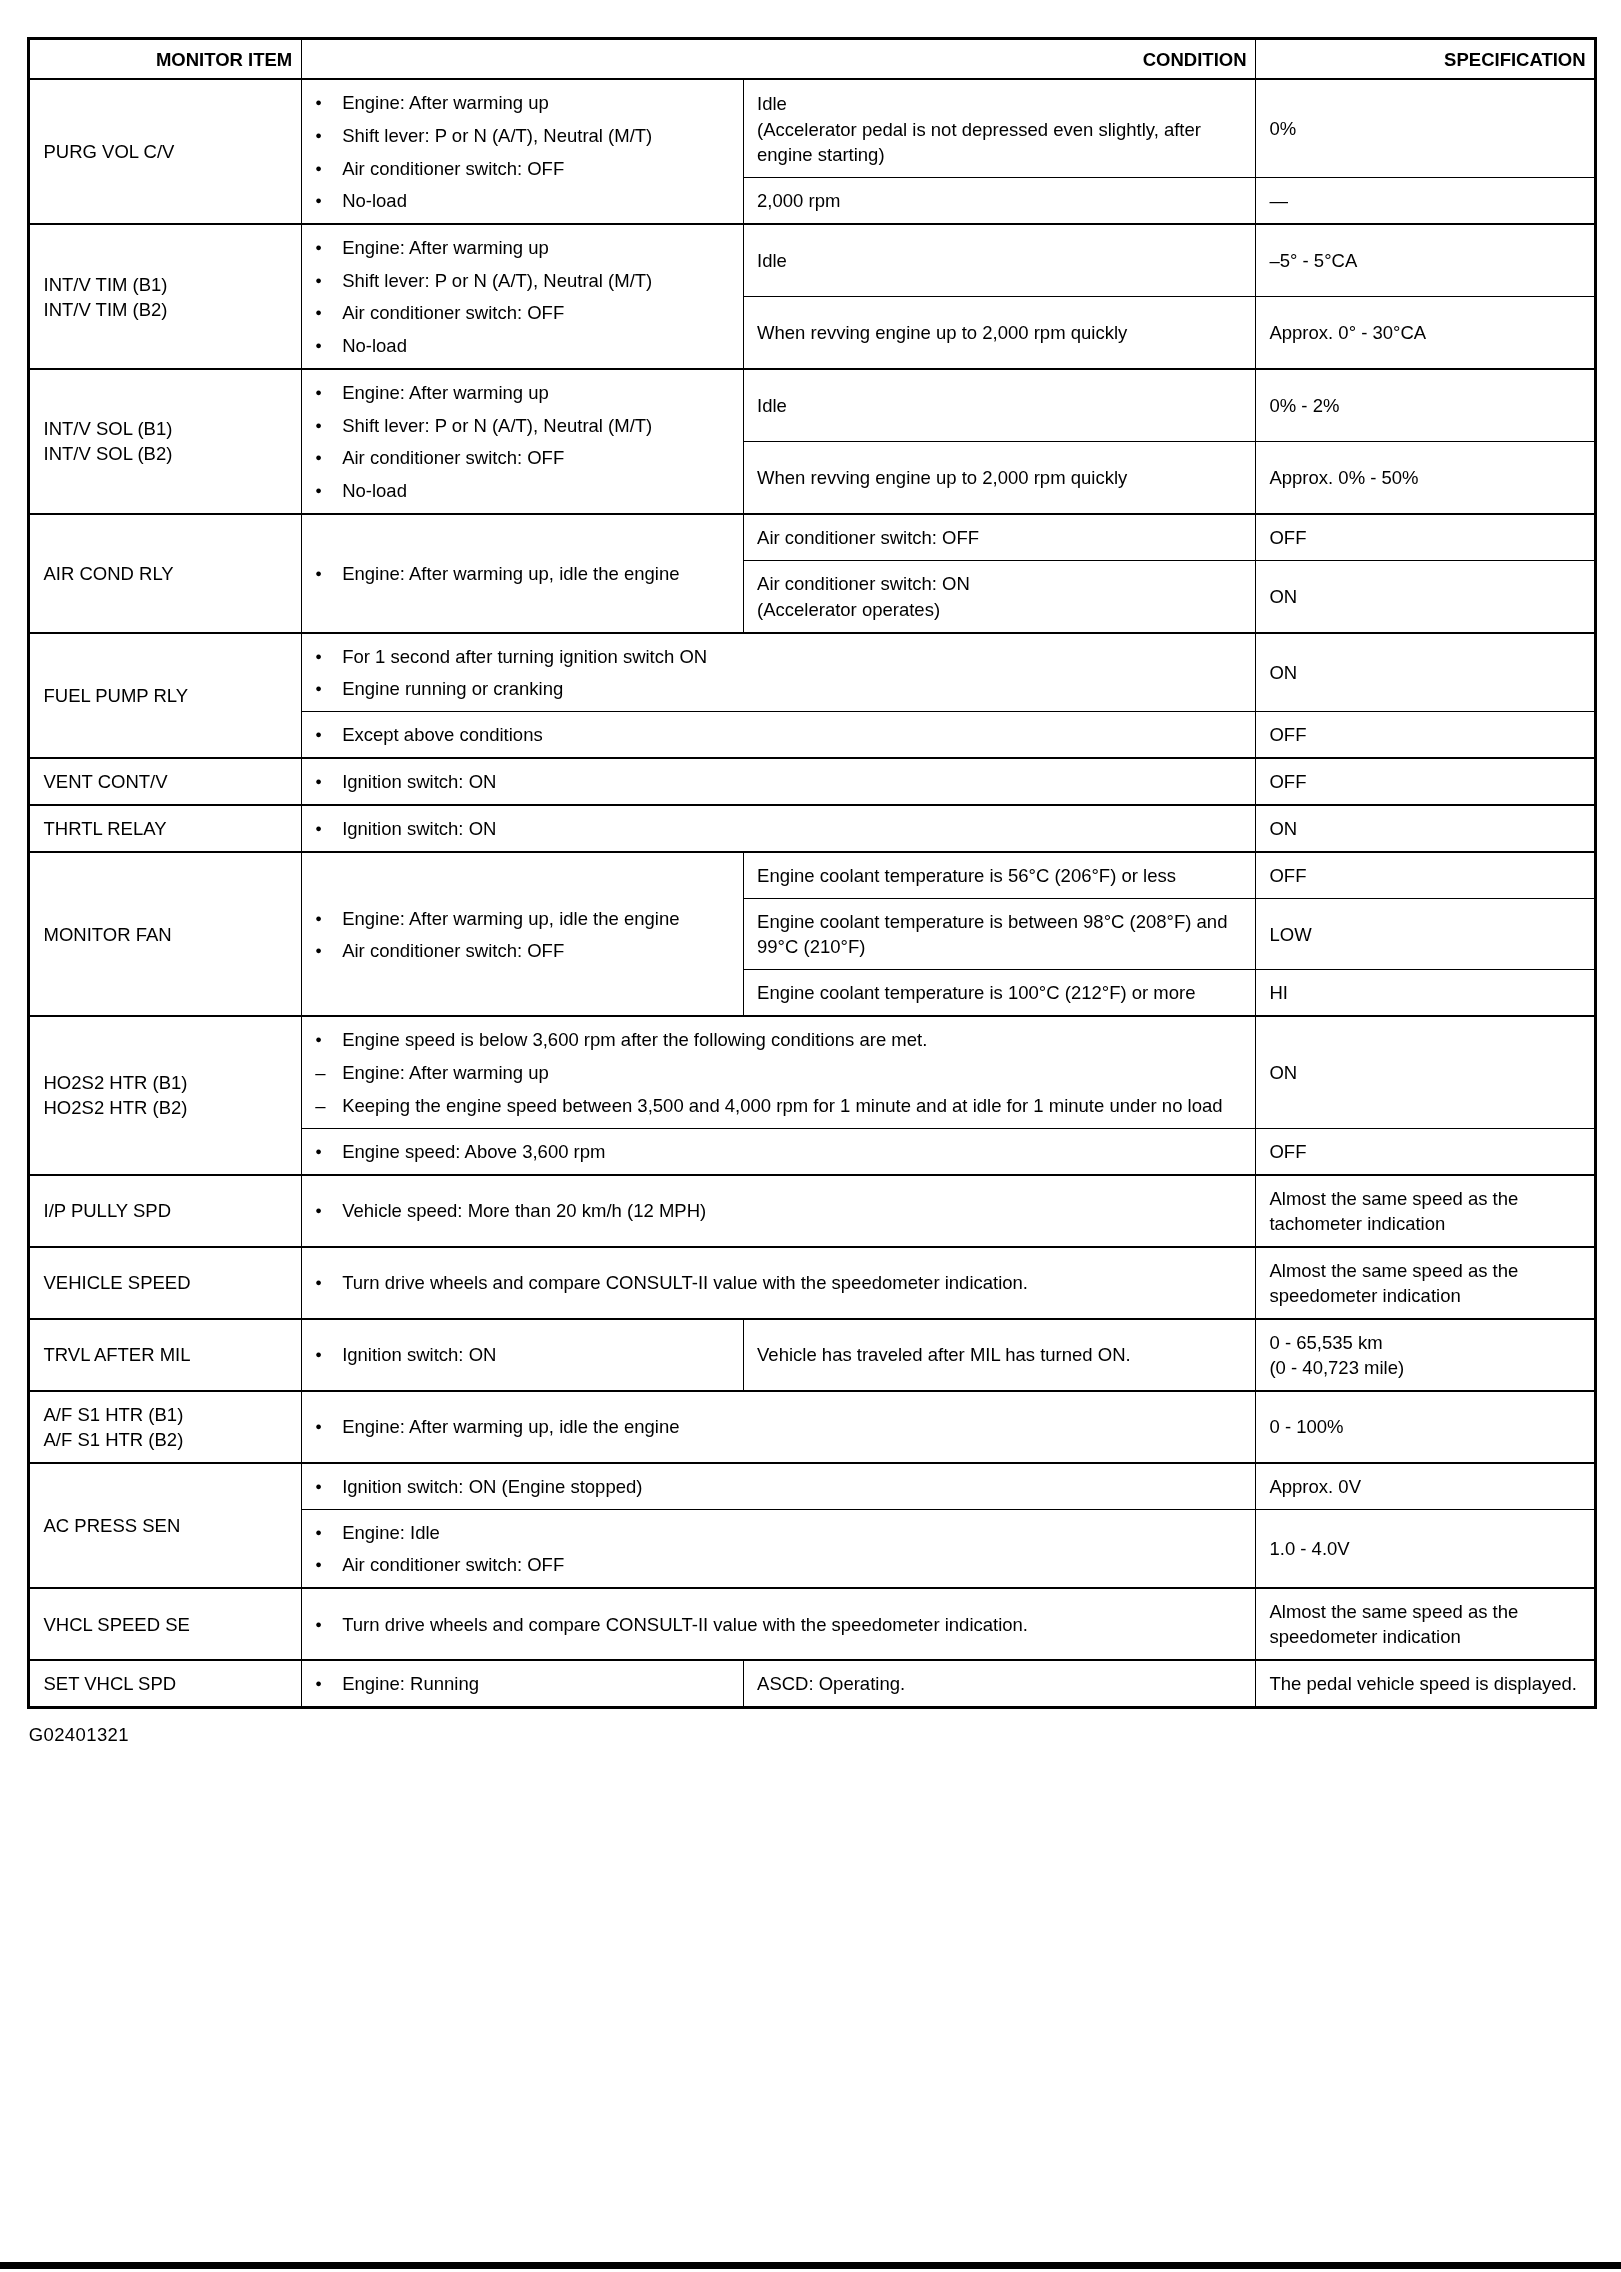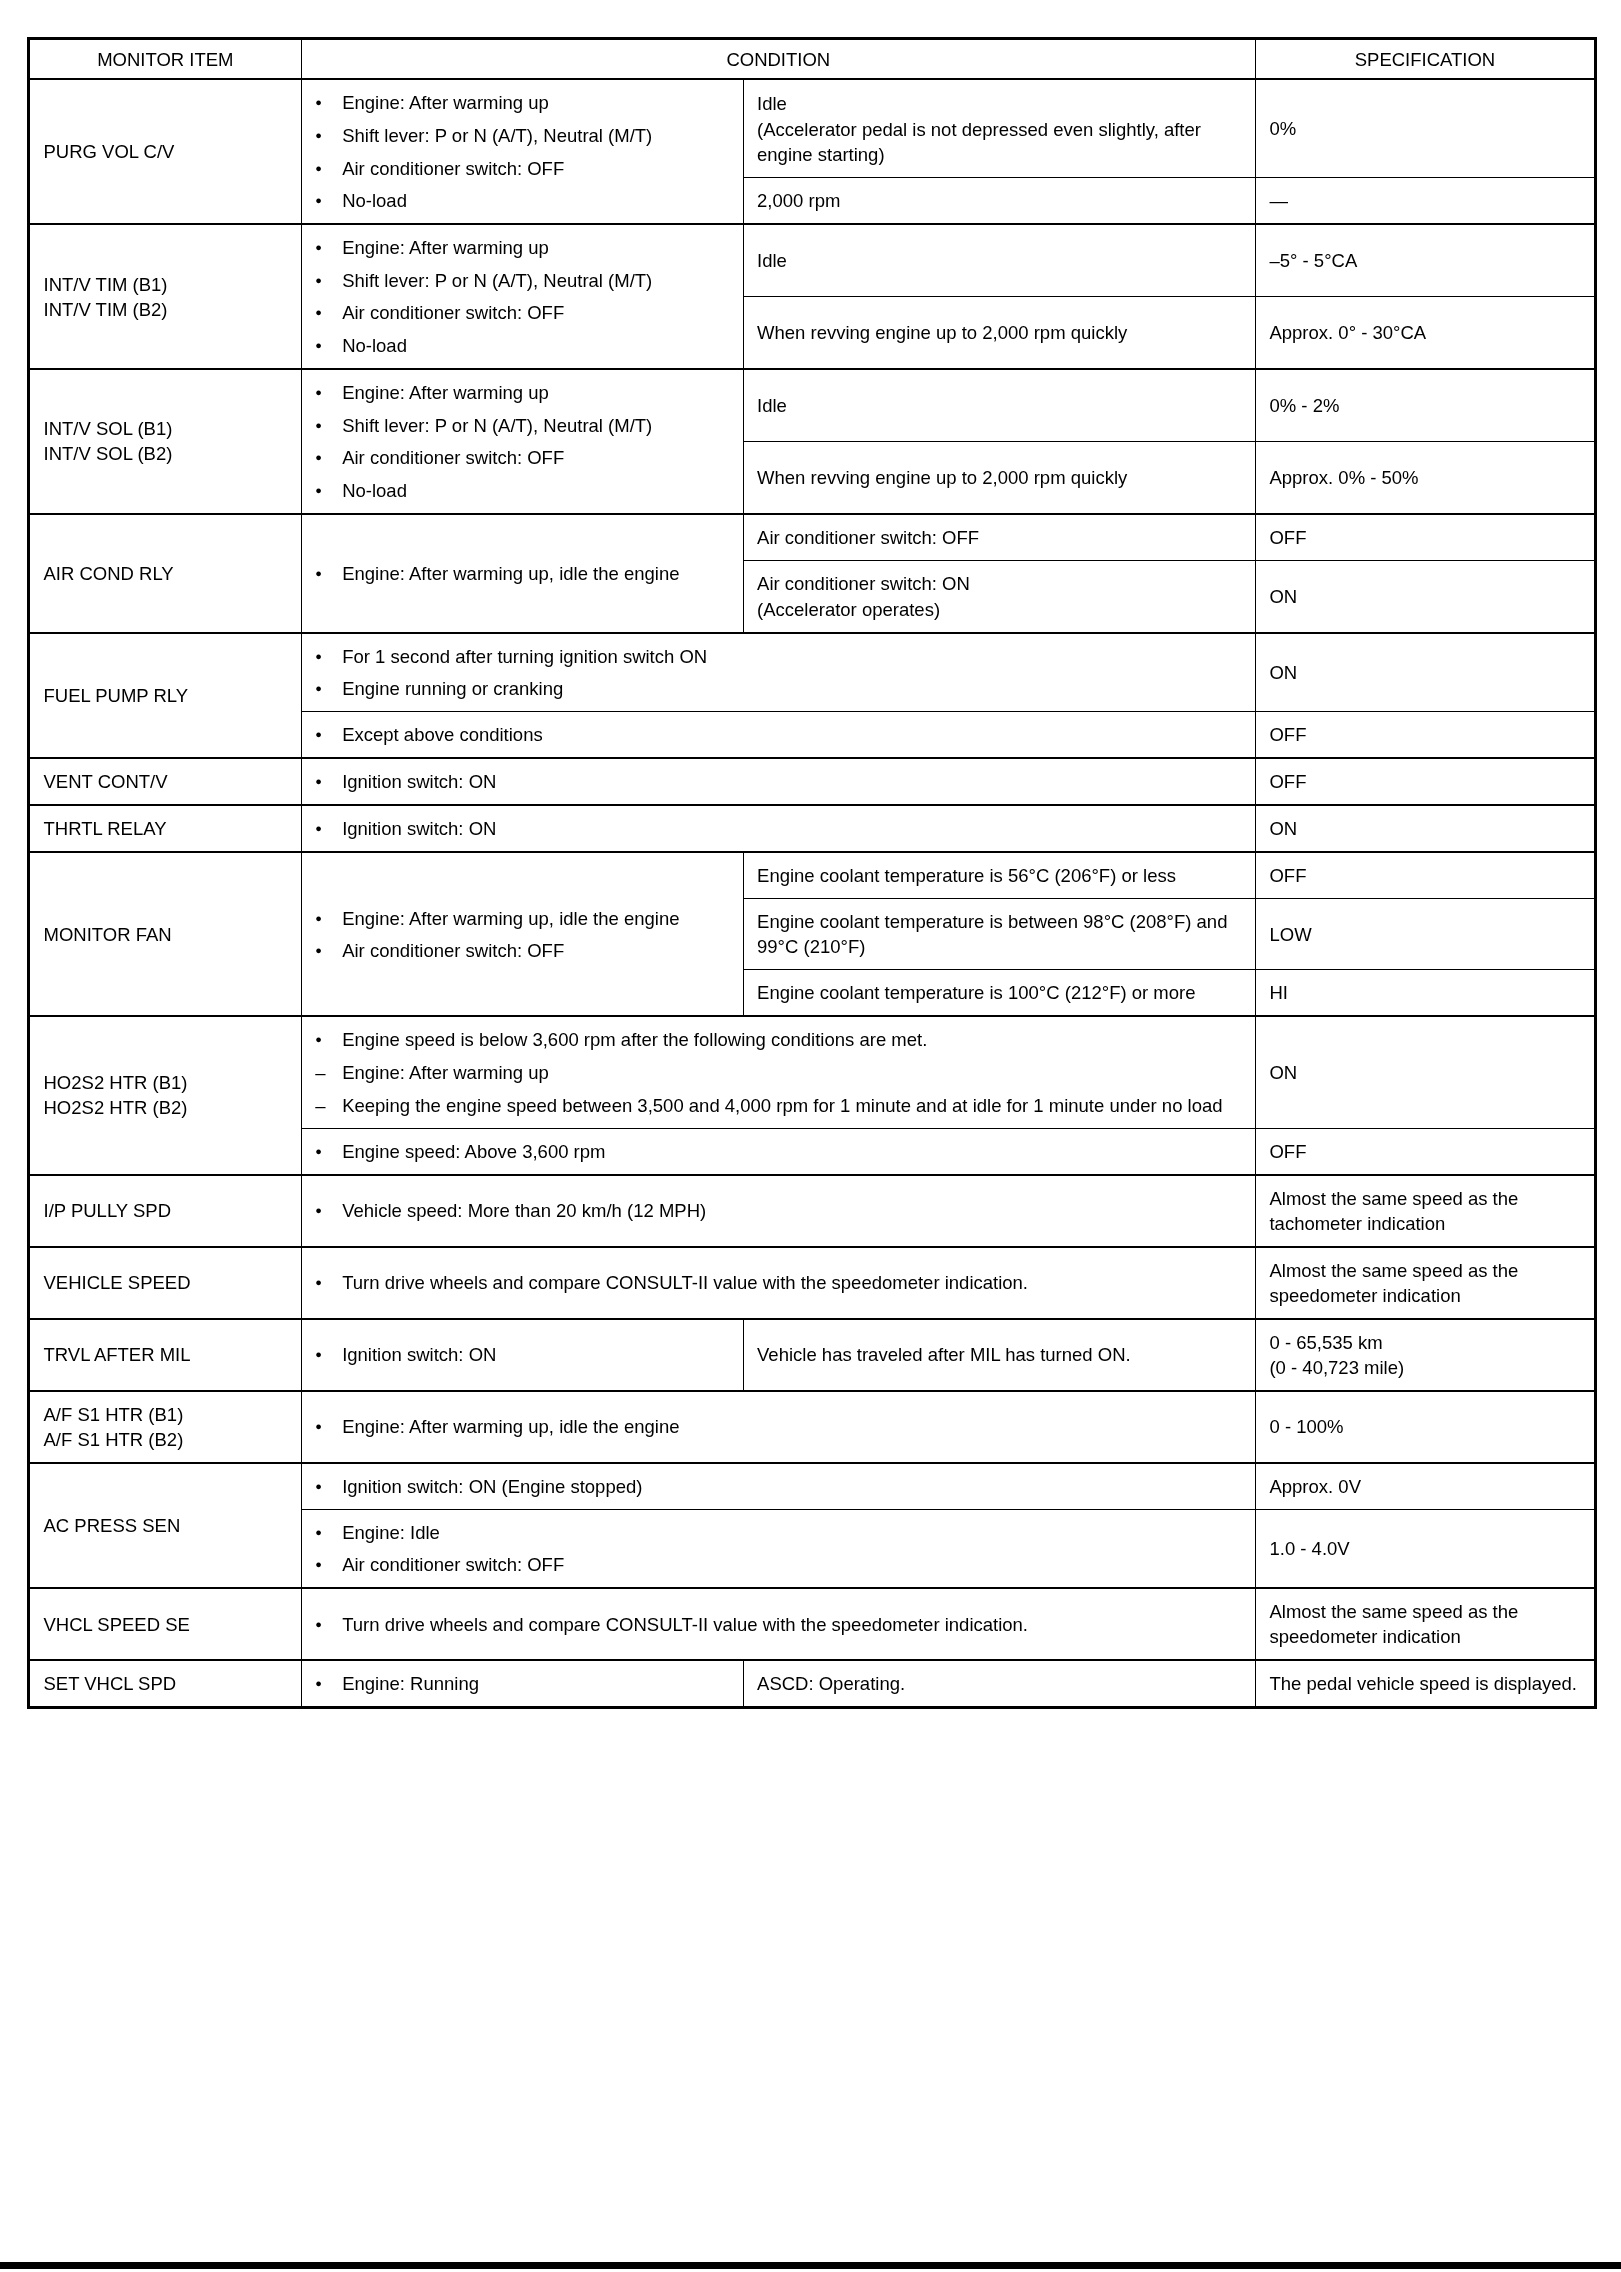--- a/index.html
+++ b/index.html
@@ -20,21 +20,21 @@
     table-layout: fixed;
     border: 3.4px solid #000;
   }
   th, td {
     border: 1.7px solid #000;
     font-size: 18.5px;
     line-height: 25px;
     font-weight: 400;
     text-align: left;
   }
-  th { text-align: center; padding: 6.7px 8.4px; }
+  th { text-align: right; padding: 6.7px 8.4px; font-weight: bold; }
   td { padding: 10px 13.5px; vertical-align: middle; }
   thead th { border-bottom: 2.5px solid #000; }
   tr.group-start > td { border-top: 2.5px solid #000; }
 
   td.item-cell { white-space: pre-line; margin-left: 8px; }
   td.spec-cell { white-space: pre-line; }
 
   .cond-line.with-marker { display: flex; }
   .cond-line + .cond-line { margin-top: 1px; }
   .cond-line + .cond-line.with-marker { margin-top: 7.6px; }
@@ -376,15 +376,16 @@
               <span class="cond-text">Engine: Running</span>
             </div>
           </td>
           <td class="cond-cell">
             <div class="cond-line plain">ASCD: Operating.</div>
           </td>
           <td class="spec-cell">The pedal vehicle speed is displayed.</td>
         </tr>
       </tbody>
   </table>
+  <div class="footer-code">G02401321</div>
 </div>
 <div class="bottom-rule"></div>
 
 
 </body></html>

